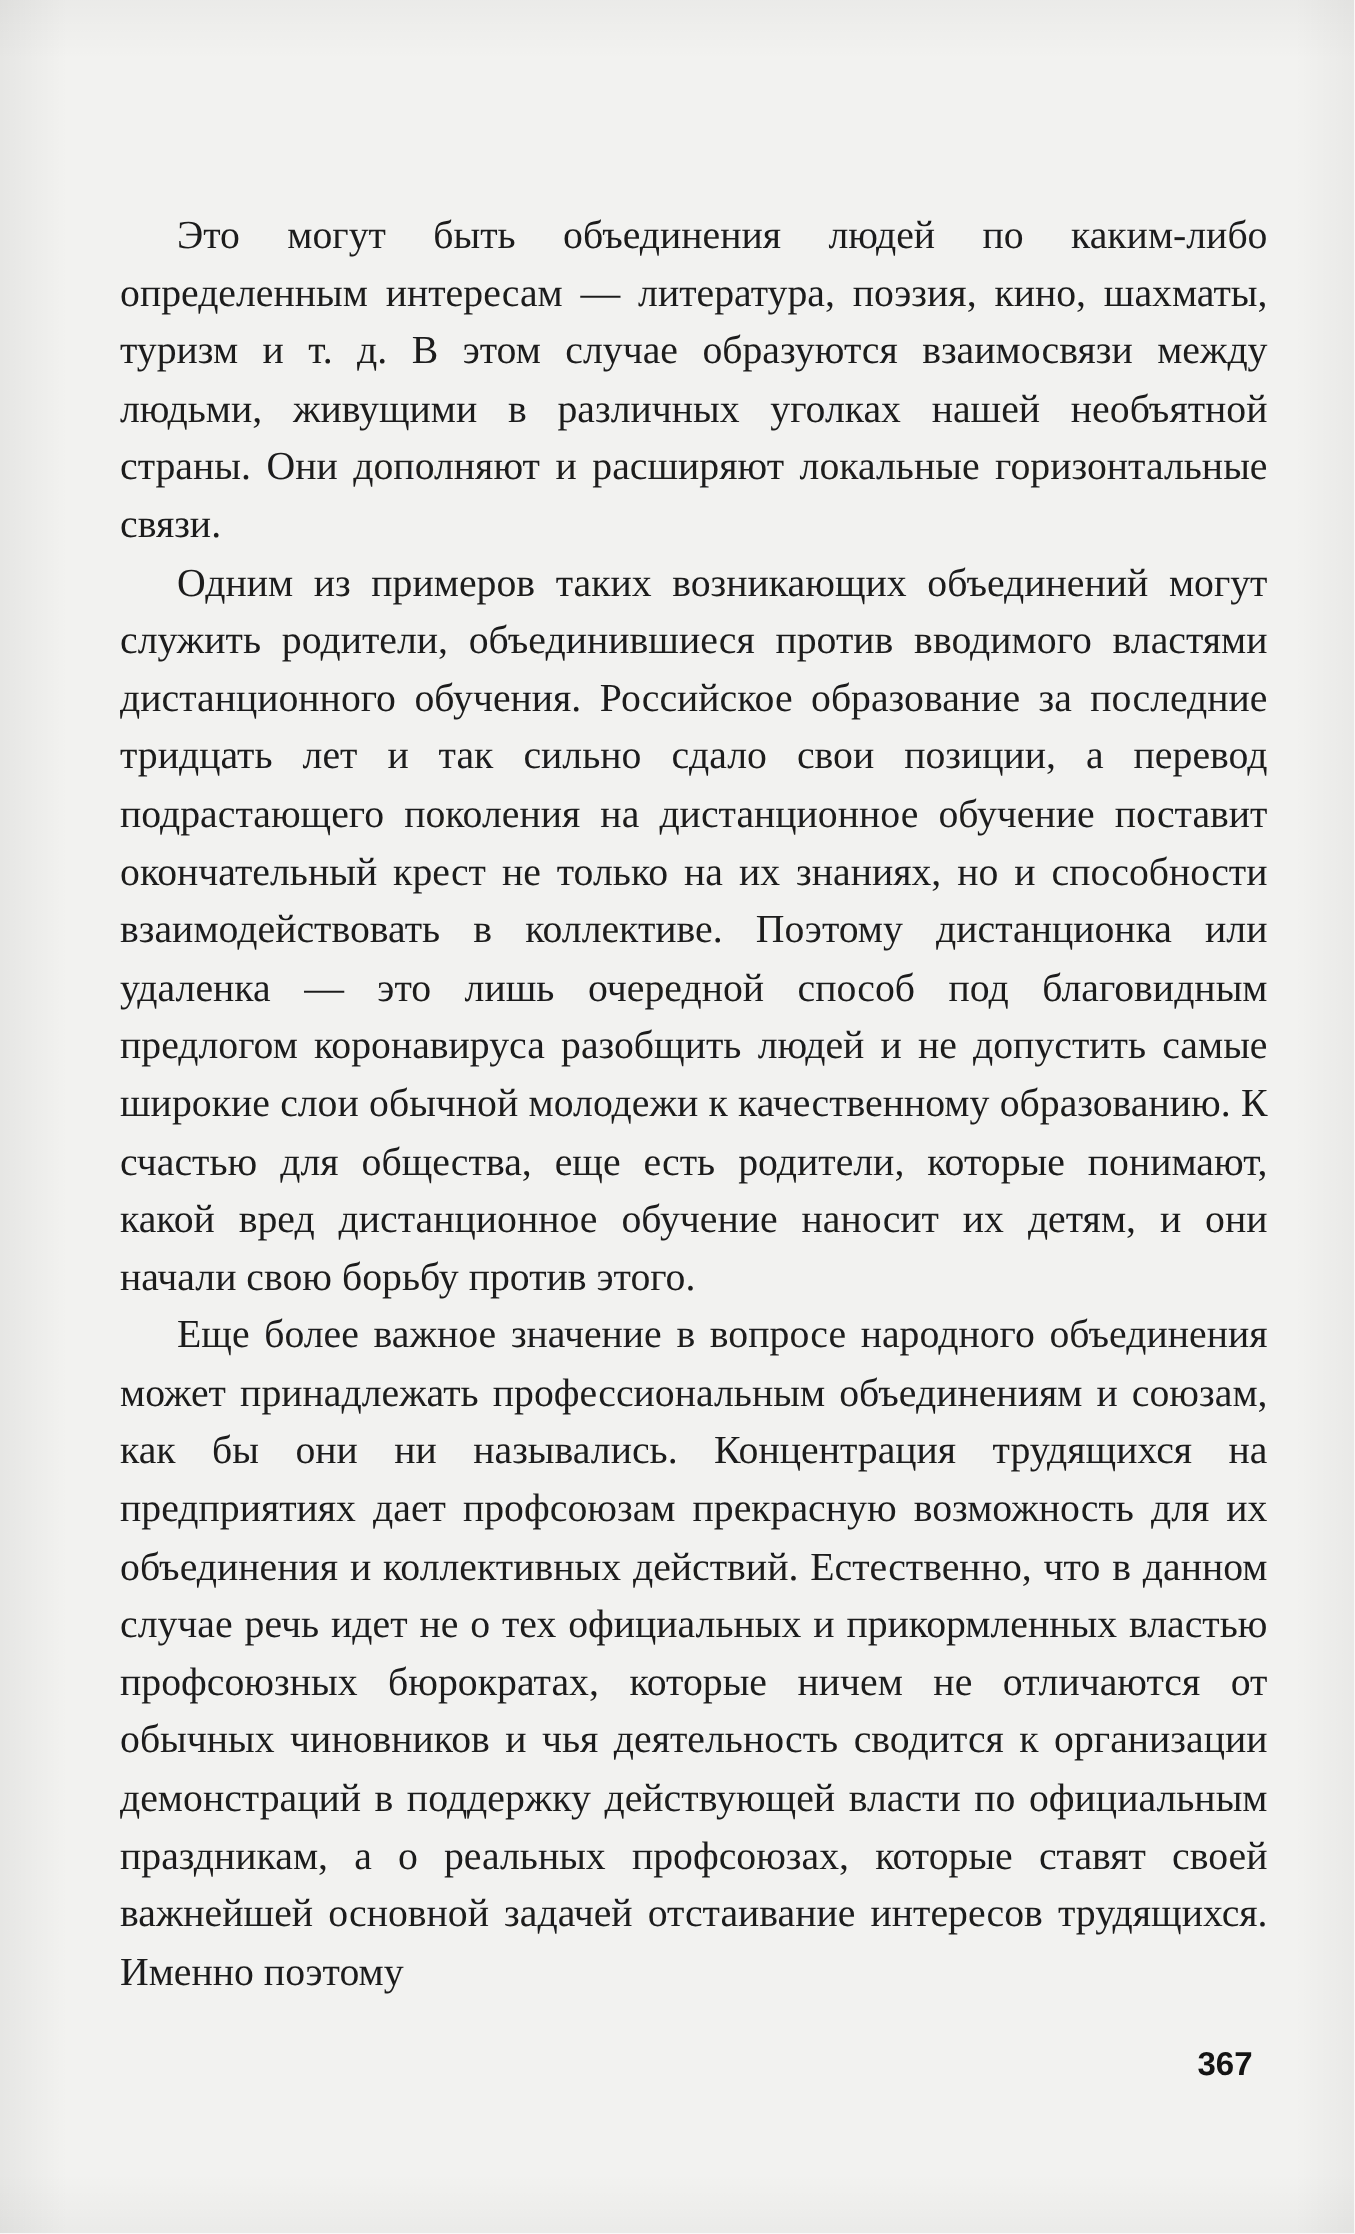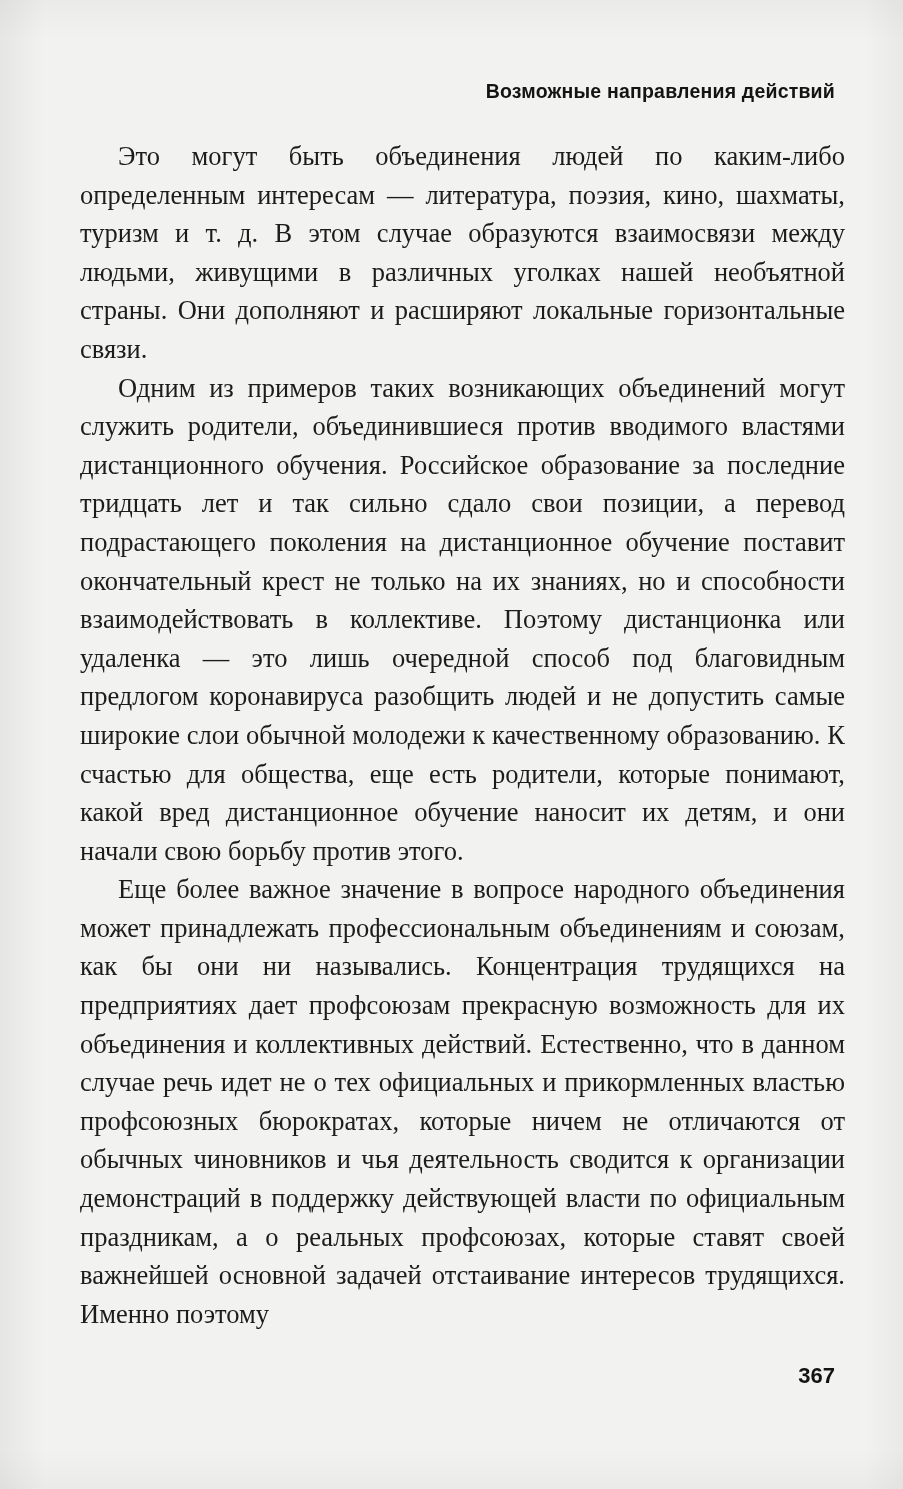--- a/index.html
+++ b/index.html
@@ -73,21 +73,20 @@
   }
 </style>
 </head>
 <body>
 
 <div class="page">
   <div class="paper-tint"></div>
 
   <div class="content">
 
-    <div class="running-head">Возможные направления действий</div>
 
     <div class="body-text">
       <p class="para">Это могут быть объединения людей по каким-либо определенным интересам — литература, поэзия, кино, шахматы, туризм и т. д. В этом случае образуются взаимосвязи между людьми, живущими в различных уголках нашей необъятной страны. Они дополняют и расширяют локальные горизонтальные связи.</p>
       <p class="para">Одним из примеров таких возникающих объединений могут служить родители, объединившиеся против вводимого властями дистанционного обучения. Российское образование за последние тридцать лет и так сильно сдало свои позиции, а перевод подрастающего поколения на дистанционное обучение поставит окончательный крест не только на их знаниях, но и способности взаимодействовать в коллективе. Поэтому дистанционка или удаленка — это лишь очередной способ под благовидным предлогом коронавируса разобщить людей и не допустить самые широкие слои обычной молодежи к качественному образованию. К счастью для общества, еще есть родители, которые понимают, какой вред дистанционное обучение наносит их детям, и они начали свою борьбу против этого.</p>
       <p class="para">Еще более важное значение в вопросе народного объединения может принадлежать профессиональным объединениям и союзам, как бы они ни назывались. Концентрация трудящихся на предприятиях дает профсоюзам прекрасную возможность для их объединения и коллективных действий. Естественно, что в данном случае речь идет не о тех официальных и прикормленных властью профсоюзных бюрократах, которые ничем не отличаются от обычных чиновников и чья деятельность сводится к организации демонстраций в поддержку действующей власти по официальным праздникам, а о реальных профсоюзах, которые ставят своей важнейшей основной задачей отстаивание интересов трудящихся. Именно поэтому</p>
     </div>
 
     <div class="folio">367</div>
   </div>
 </div>

